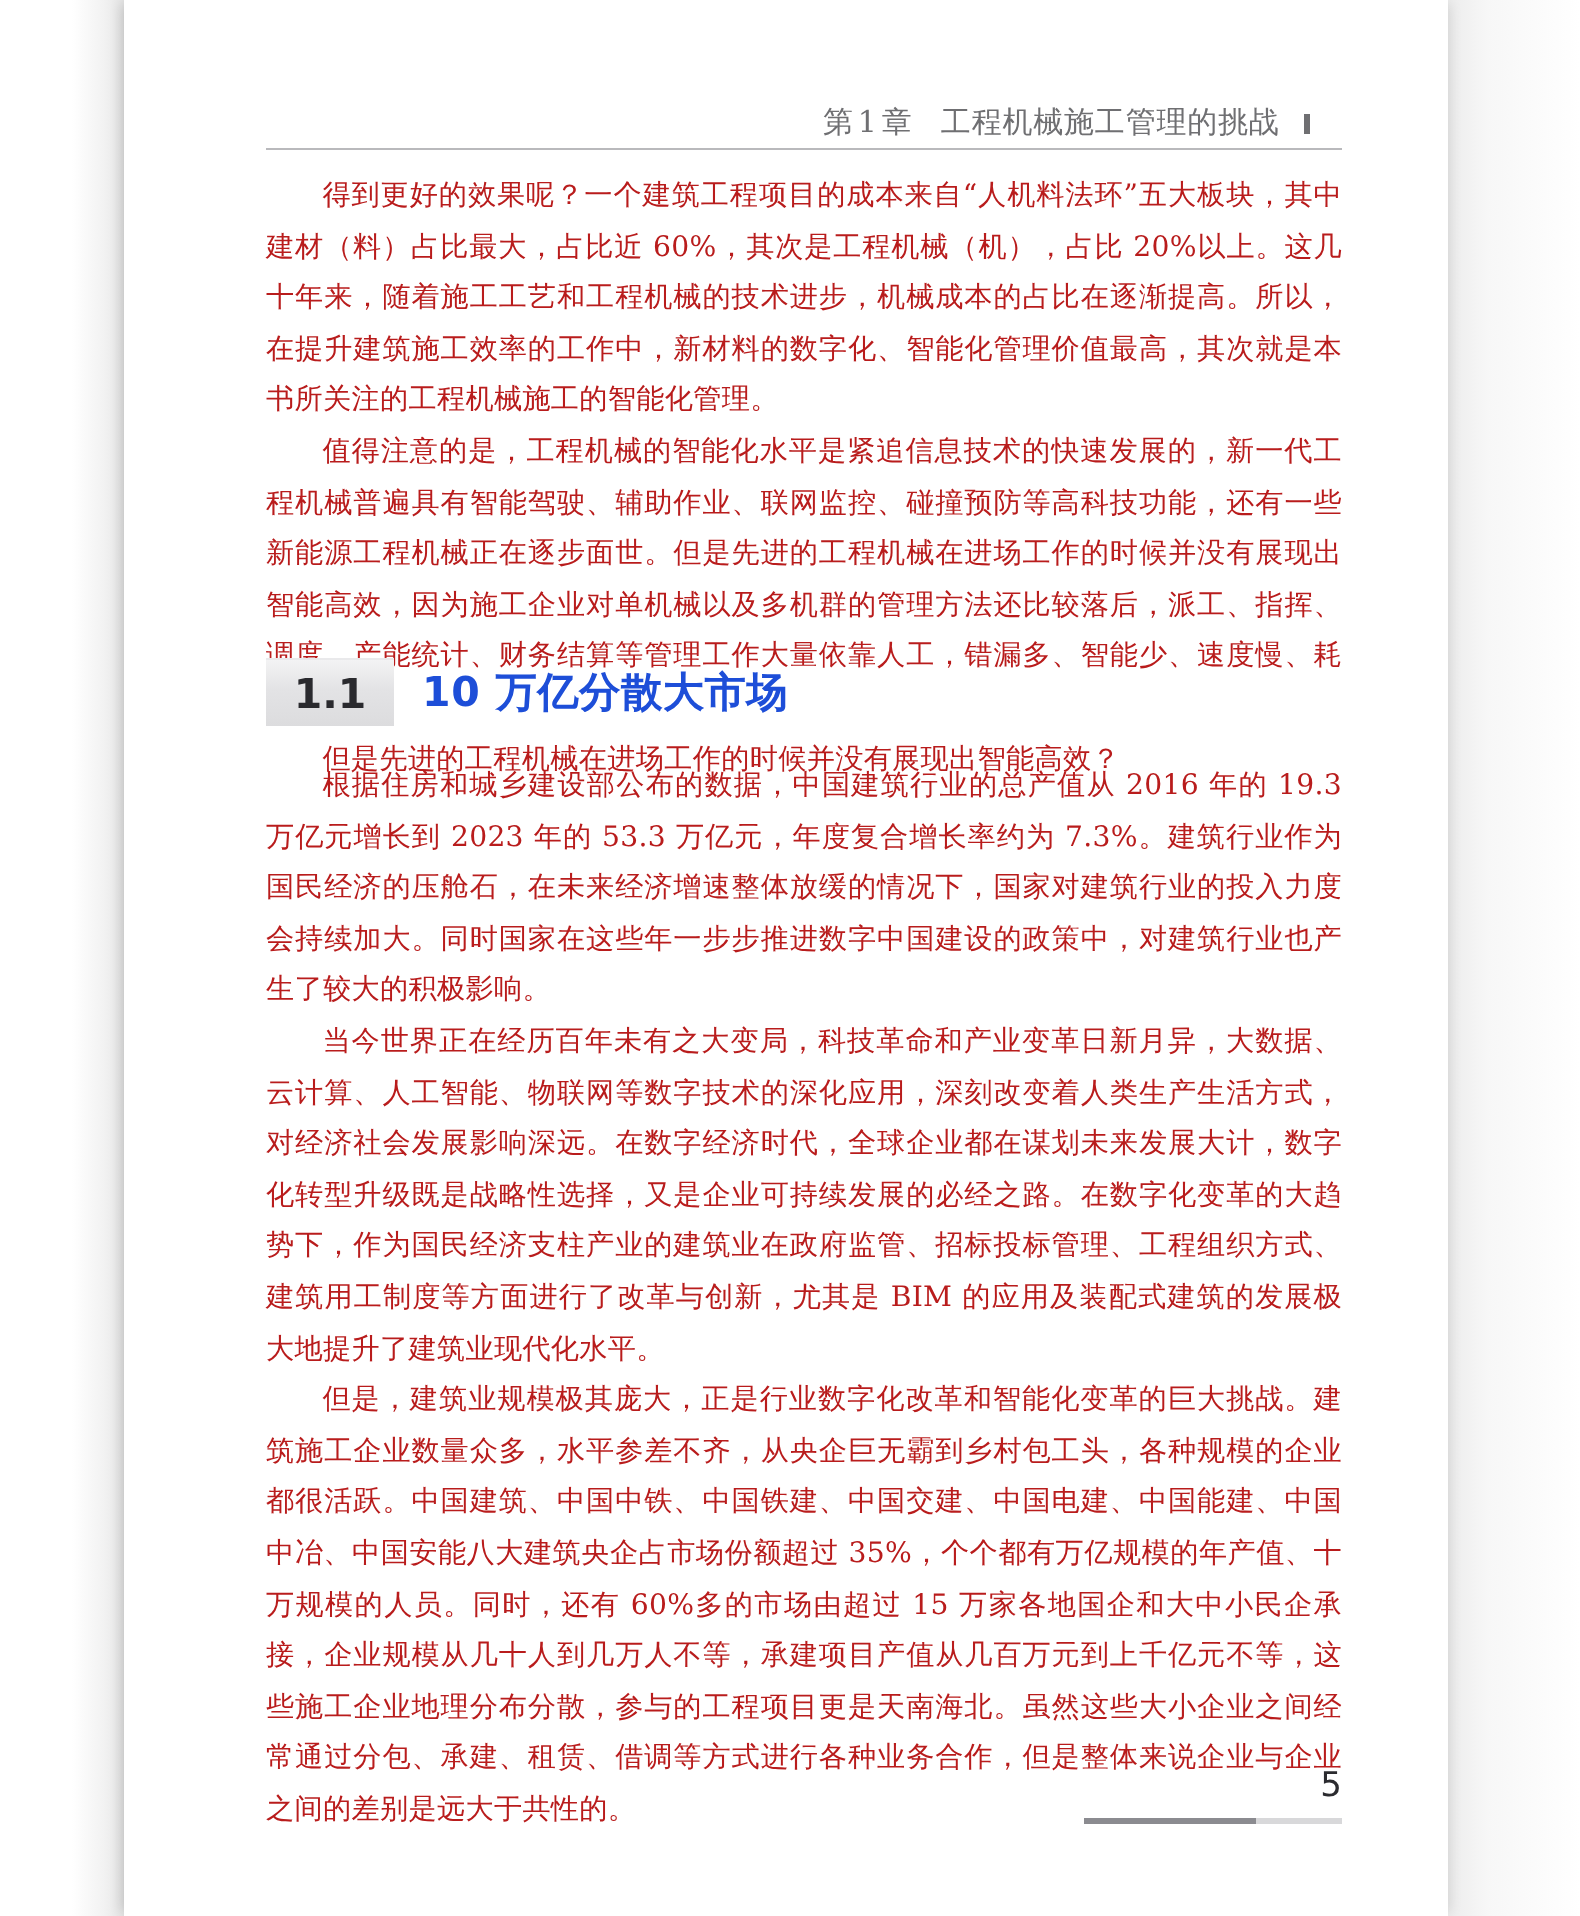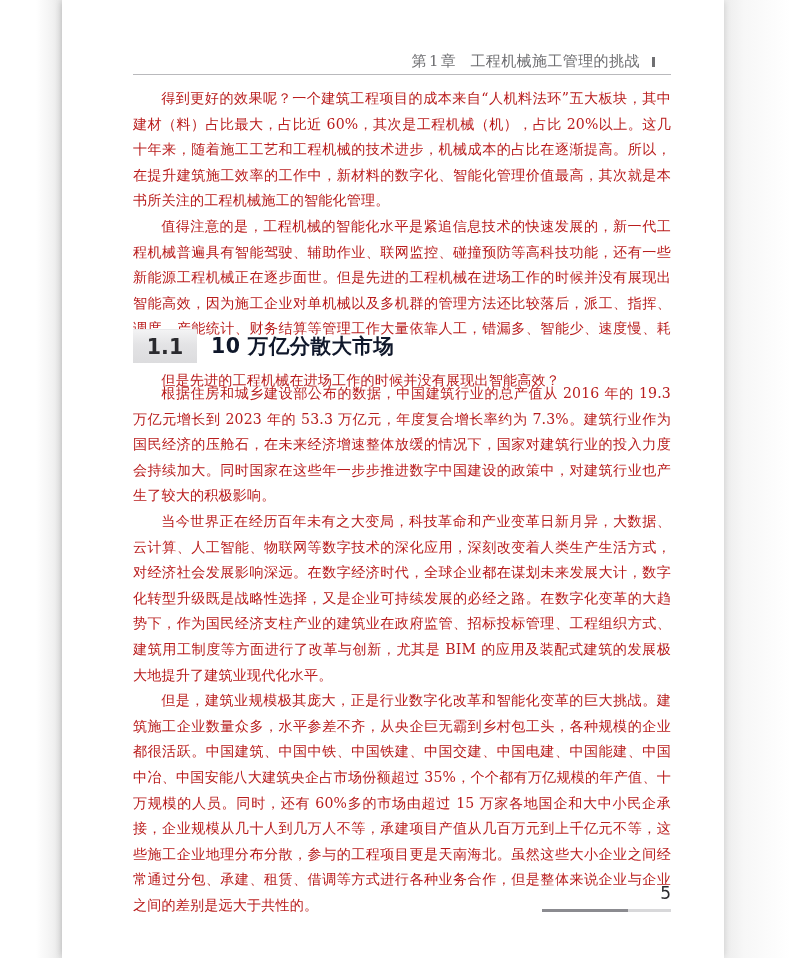--- a/index.html
+++ b/index.html
@@ -121,21 +121,21 @@
     font-size: 20.5px;
     font-weight: 700;
     color: #2a2a2e;
     box-sizing: border-box;
   }
   .sec-title {
     margin-left: 14px;
     font-family: "DejaVu Sans", "Liberation Sans", sans-serif;
     font-size: 20.5px;
     font-weight: 700;
-    color: #0f172a;
+    color: #1d4ed8;
     letter-spacing: 0.4px;
     white-space: nowrap;
   }
 
   
   .body-block-2 {
     position: absolute;
     left: 0;
     top: 381px;
     width: 538px;

